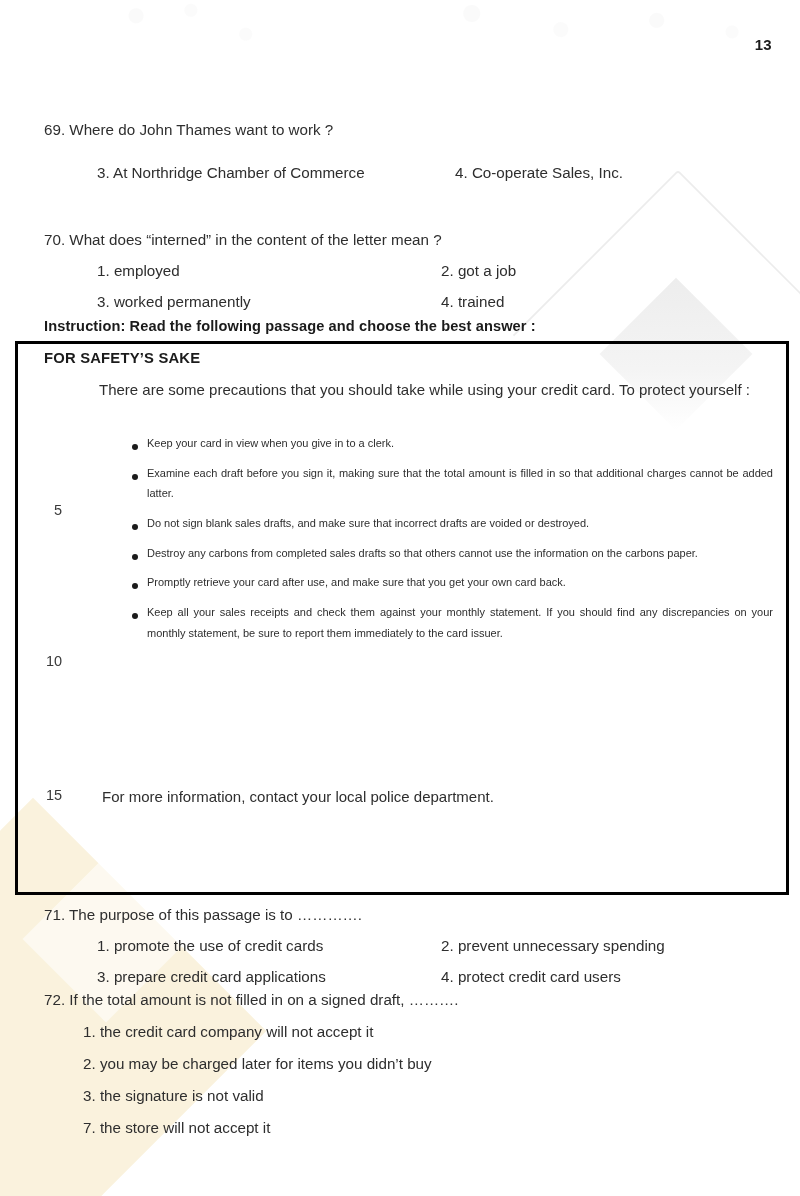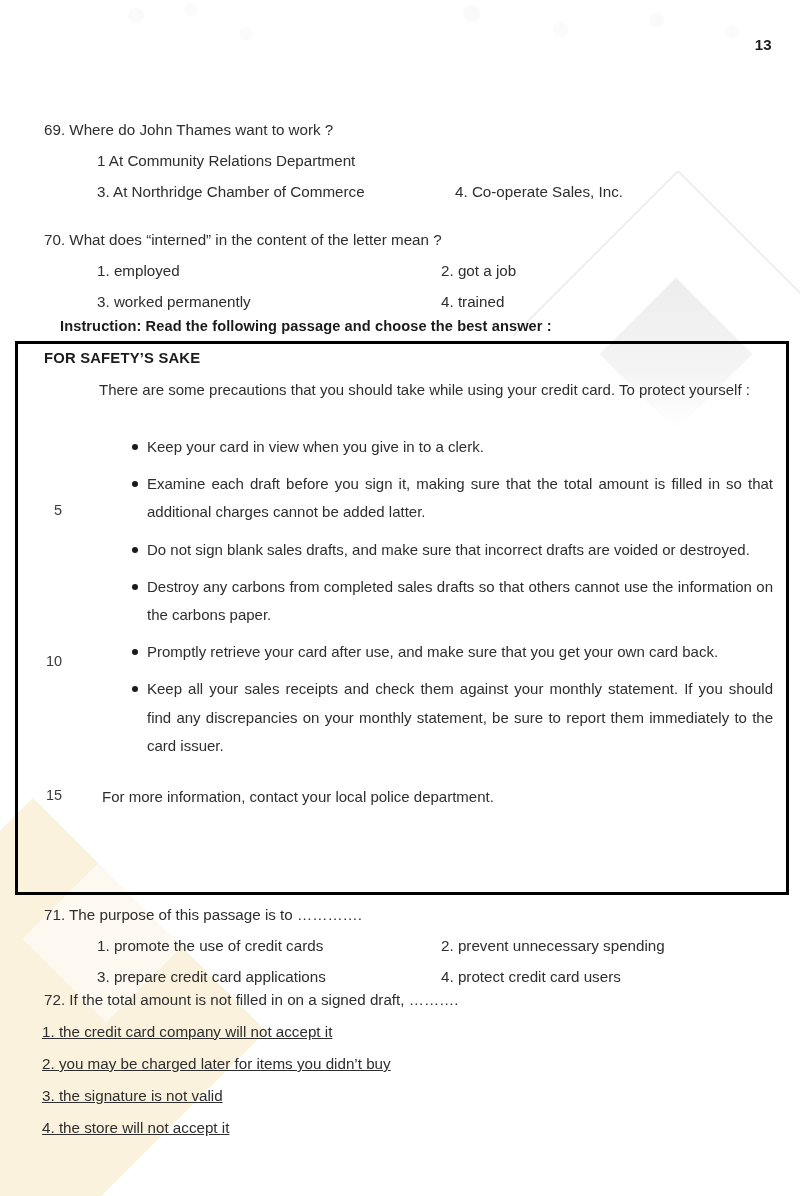--- a/index.html
+++ b/index.html
@@ -122,21 +122,21 @@
     color: #2e2e2e;
     line-height: 1.25;
   }
   .opt-a { width: 344px; padding-left: 53px; }
   .opt-b { padding-left: 0px; }
   .opt-b2 { padding-left: 14px; }
 
   
   .instruction {
     position: absolute;
-    left: 60px;
+    left: 44px;
     top: 318px;
     font-size: 14.6px;
     font-weight: 700;
     color: #1b1b1b;
     letter-spacing: .1px;
   }
 
   
   .passage-box {
     position: absolute;
@@ -176,21 +176,21 @@
 
   .bullets {
     position: absolute;
     left: 112px;
     top: 89px;
     width: 626px;
   }
   .bullet {
     position: relative;
     padding-left: 17px;
-    font-size: 15px;
+    font-size: 11px;
     color: #2e2e2e;
     line-height: 1.88;
     text-align: justify;
     margin-bottom: 9px;
   }
   .bullet:last-child { margin-bottom: 0; }
   .bullet::before {
     content: "";
     position: absolute;
     left: 2px;
@@ -219,23 +219,22 @@
     color: #3a3a3a;
   }
   .lineno-5  { left: 36px; top: 158px; }
   .lineno-10 { left: 28px; top: 309px; }
   .lineno-15 { left: 28px; top: 443px; }
 
   .q-tail-opt {
     font-size: 15.2px;
     color: #2e2e2e;
     line-height: 1.25;
-    padding-left: 42px;
+    padding-left: 83px;
     margin-top: 13px;
-    text-decoration: underline;
   }
 </style>
 </head>
 <body>
 
 <div id="page">
 
   <div class="wm-layer">
     <div class="wm-top-noise"></div>
     <div class="wm-gray-chevron-outer"></div>
@@ -244,21 +243,20 @@
     <div class="wm-cream-notch"></div>
   </div>
 
   <div class="content">
 
     <div class="page-number">13</div>
 
     <div class="qblock" style="top:120px;">
       <div class="q-stem">69. Where do John Thames want to work ?</div>
       <div class="opt-row">
-        <div class="opt opt-a">1 At Community Relations Department</div>
       </div>
       <div class="opt-row">
         <div class="opt opt-a">3. At Northridge Chamber of Commerce</div>
         <div class="opt opt-b2">4. Co-operate Sales, Inc.</div>
       </div>
     </div>
 
     <div class="qblock" style="top:206px;margin-top:24px;">
       <div class="q-stem">70. What does “interned” in the content of the letter mean ?</div>
       <div class="opt-row">
@@ -308,17 +306,17 @@
         <div class="opt opt-a">3. prepare credit card applications</div>
         <div class="opt opt-b">4. protect credit card users</div>
       </div>
     </div>
 
     <div class="qblock" style="top:990px;">
       <div class="q-stem">72. If the total amount is not filled in on a signed draft, ……….</div>
       <div class="q-tail-opt">1. the credit card company will not accept it</div>
       <div class="q-tail-opt">2. you may be charged later for items you didn’t buy</div>
       <div class="q-tail-opt">3. the signature is not valid</div>
-      <div class="q-tail-opt">4. the store will not accept it</div>
+      <div class="q-tail-opt">7. the store will not accept it</div>
     </div>
 
   </div>
 </div>
 
 </body></html>

